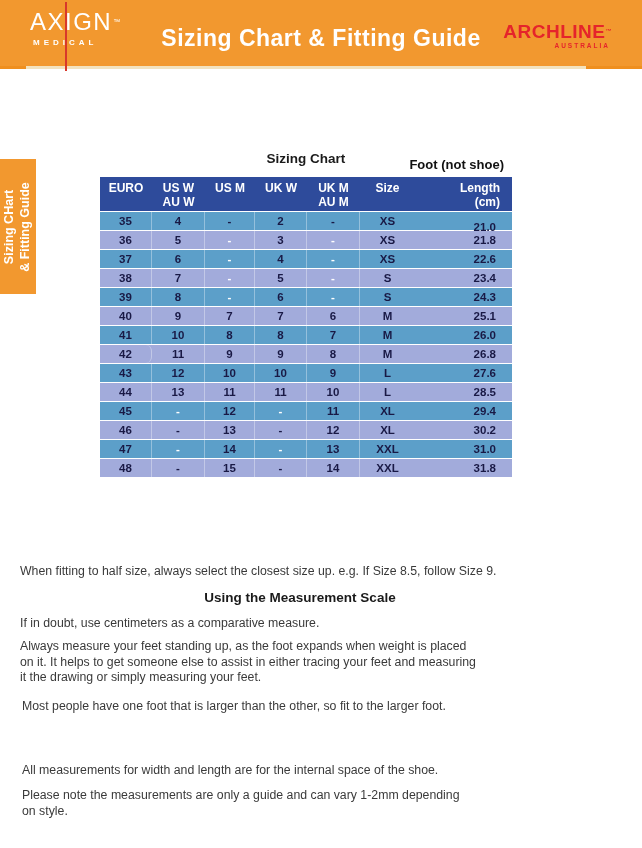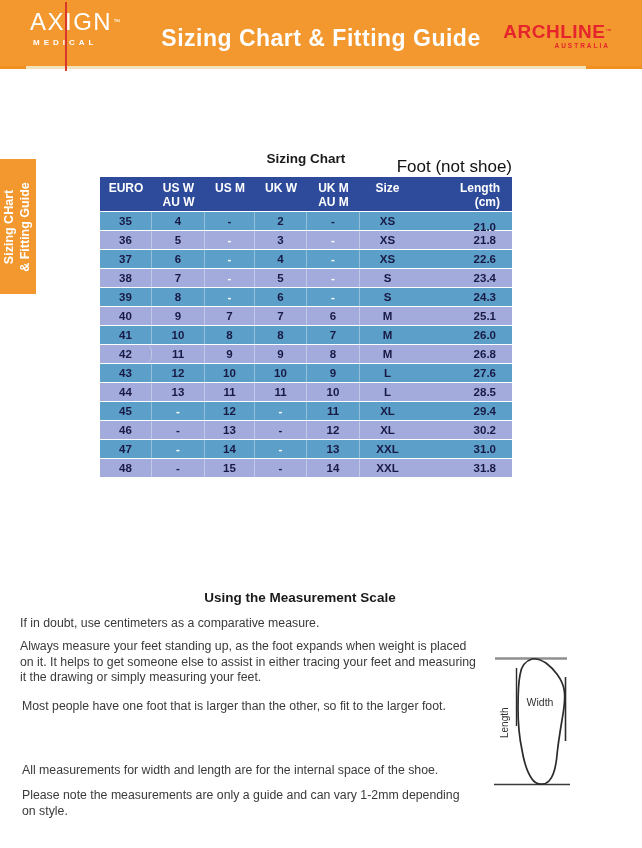--- a/index.html
+++ b/index.html
@@ -26,22 +26,22 @@
 
   
   .side-tab{position:absolute;left:0;top:159px;width:36px;height:135px;background:#F2982F;}
   .tab-text{position:absolute;width:135px;height:36px;left:-49.5px;top:49.5px;
             transform:rotate(-90deg);text-align:center;color:#fff;font-weight:700;
             font-size:12.5px;line-height:16px;}
 
   
   .tbl-heading{position:absolute;left:100px;top:151px;width:412px;text-align:center;
                font-weight:700;font-size:13.5px;color:#1b1b1b;}
-  .tbl-note{position:absolute;left:100px;top:157px;width:412px;text-align:right;
-            font-weight:400;font-size:17px;color:#111;}
+  .tbl-note{position:absolute;left:92px;top:157px;width:412px;text-align:right;
+            font-weight:700;font-size:13px;color:#111;}
   .tbl{position:absolute;left:100px;top:177px;width:412px;}
   .tbl-header{display:flex;background:#2E4B9B;height:34px;}
   .th{box-sizing:border-box;color:#fff;font-weight:700;font-size:12px;line-height:14px;
       padding-top:4px;text-align:center;}
   .th.col6{text-align:right;padding-right:12px;}
   .tr{display:flex;height:19px;box-sizing:border-box;border-top:1px solid #fff;}
   .tr.blue{background:#5C9FC9;}
   .tr.peri{background:#A2ABDB;}
   .td{box-sizing:border-box;font-weight:700;font-size:11.5px;color:#191945;
       display:flex;align-items:center;justify-content:center;}
@@ -248,38 +248,26 @@
         <div class="td col0" style="width: 52px;">48</div>
         <div class="td col1" style="width: 53px;">-</div>
         <div class="td col2" style="width: 50px;">15</div>
         <div class="td col3" style="width: 52px;">-</div>
         <div class="td col4" style="width: 53px;">14</div>
         <div class="td col5" style="width: 55px;">XXL</div>
         <div class="td col6" style="width: 97px;">31.8</div>
       </div>
     </div>
 
+  <p class="para" id="fit-p2">When fitting to half size, always select the closest size up. e.g. If Size 8.5, follow Size 9.</p>
 
   <h2 class="sec-heading" id="measure-heading">Using the Measurement Scale</h2>
   <p class="para" id="ms-p1">If in doubt, use centimeters as a comparative measure.</p>
   <p class="para" id="ms-p2">Always measure your feet standing up, as the foot expands when weight is placed
 on it. It helps to get someone else to assist in either tracing your feet and measuring
 it the drawing or simply measuring your feet.</p>
   <p class="para" id="ms-p3">Most people have one foot that is larger than the other, so fit to the larger foot.</p>
   <p class="para" id="ms-p4">All measurements for width and length are for the internal space of the shoe.</p>
   <p class="para" id="ms-p5">Please note the measurements are only a guide and can vary 1-2mm depending
 on style.</p>
 
-  <div class="diagram">
-    <svg width="120" height="145" viewBox="0 0 120 145" xmlns="http://www.w3.org/2000/svg" font-family="Liberation Sans, sans-serif">
-      <line x1="5" y1="8.5" x2="77" y2="8.5" stroke="#8F8F8F" stroke-width="2.6"></line>
-      <line x1="4" y1="134.5" x2="80" y2="134.5" stroke="#3a3a3a" stroke-width="1.6"></line>
-      <line x1="26.5" y1="18" x2="26.5" y2="76" stroke="#2b2b2b" stroke-width="1.4"></line>
-      <line x1="75.5" y1="27" x2="75.5" y2="91" stroke="#2b2b2b" stroke-width="1.6"></line>
-      <path d="M42,9 C35,11 31,17 30,25 C28,35 28,46 28,58 C28,72 29,86 32,100
-               C34,112 37,122 42,129 C46,135 54,136 59,131 C64,126 66,116 67,105
-               C68,94 70,82 72,70 C74,59 76,49 74,39 C72,29 64,19 56,13 C51,10 46,8 42,9 Z" fill="none" stroke="#2b2b2b" stroke-width="1.7"></path>
-      <text x="50" y="56" text-anchor="middle" font-size="10.5" fill="#333">Width</text>
-      <text transform="translate(18,88) rotate(-90)" font-size="10" fill="#333">Length</text>
-    </svg>
-  </div>
 
 </div>
 
 </body></html>

